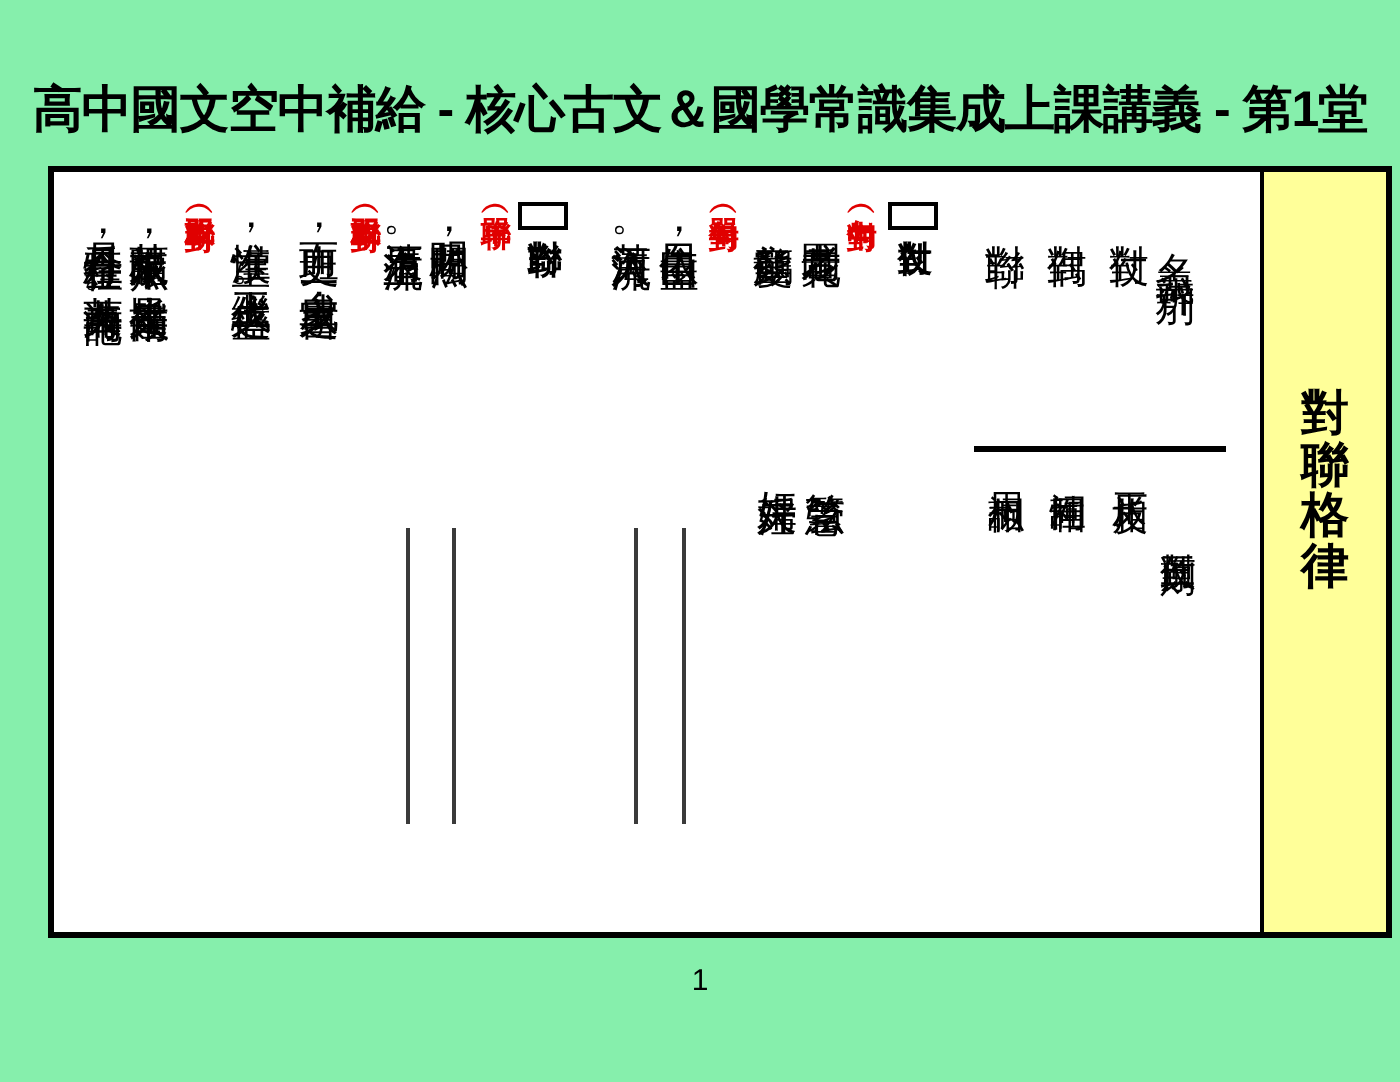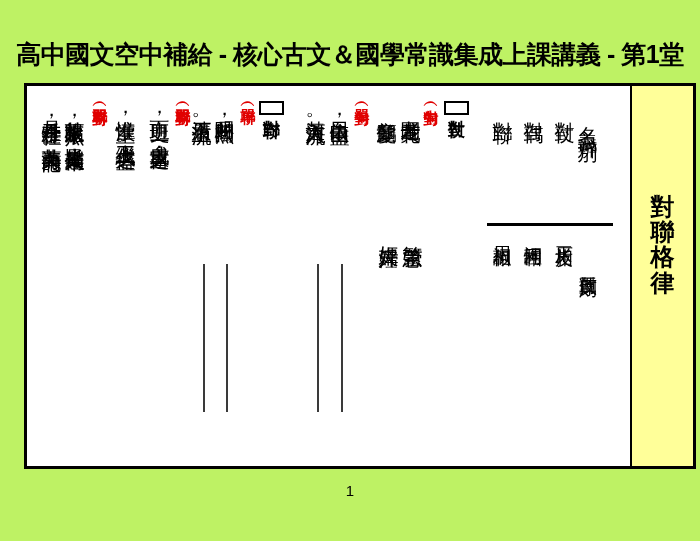--- a/index.html
+++ b/index.html
@@ -1,16 +1,16 @@
 <!DOCTYPE html>
 <html><head>
 <meta charset="utf-8">
 <style>
   html,body{margin:0;padding:0;background:#fff;}
-  #canvas{position:relative;width:700px;height:541px;background:#bef264;overflow:hidden;
+  #canvas{position:relative;width:700px;height:541px;background:#86efac;overflow:hidden;
           font-family:"DejaVu Serif",serif;}
   .title{position:absolute;left:0;top:38px;width:700px;text-align:center;
          font-family:"Liberation Sans",sans-serif;font-weight:bold;font-size:25px;
          letter-spacing:-0.5px;white-space:nowrap;color:#000;}
   .frame{position:absolute;left:24px;top:83px;width:666px;height:380px;
          border:3px solid #000;background:#fff;}
   .frame-inner{position:absolute;left:0;top:0;width:100%;height:100%;}
   .side-tab{position:absolute;right:0;top:0;width:61px;height:100%;
             background:#FFFF99;border-left:2px solid #000;}
   .side-label{position:absolute;left:50%;transform:translateX(-50%);top:88px;

